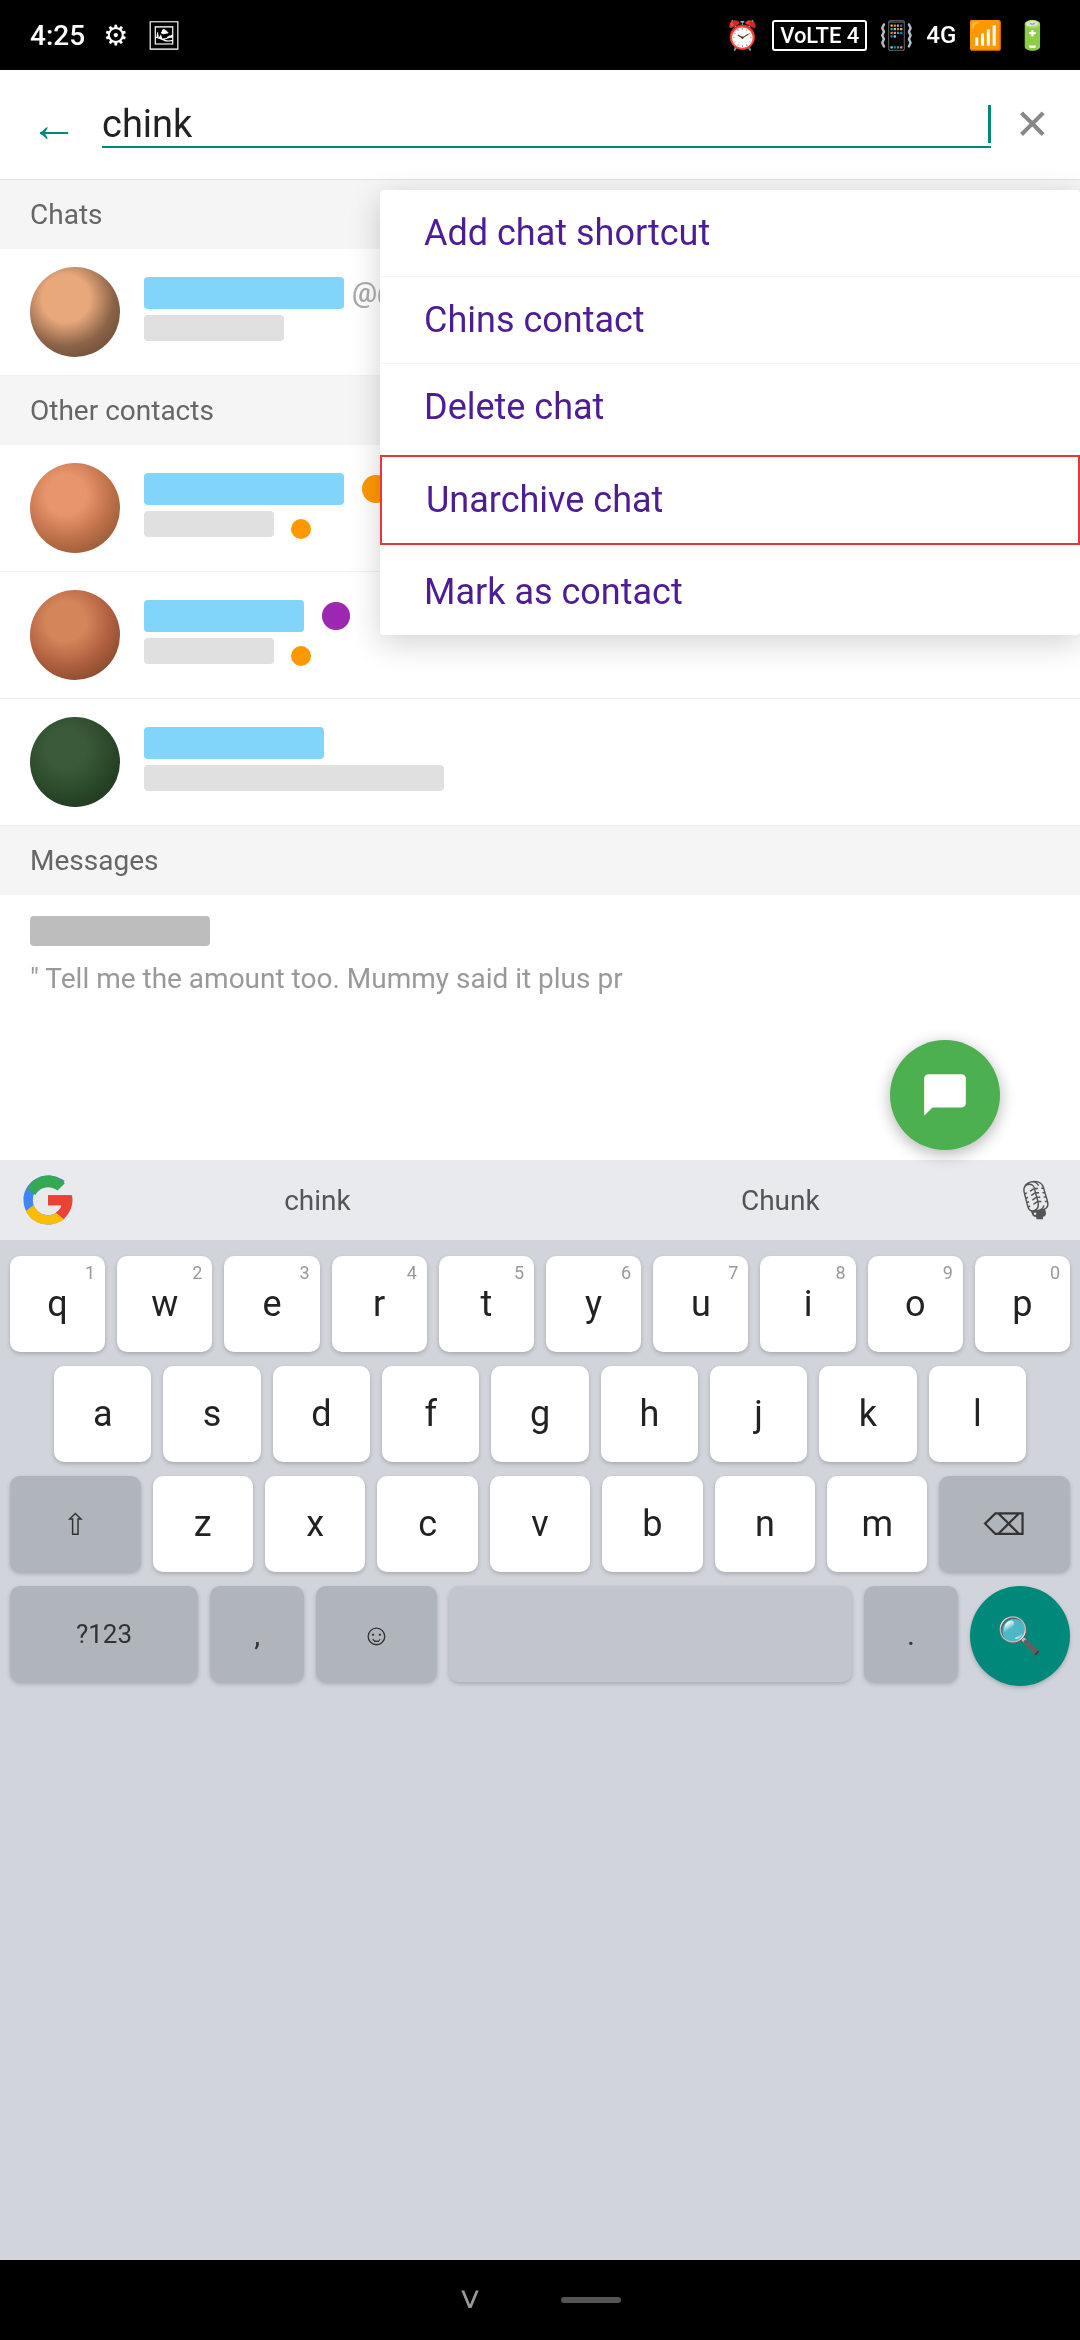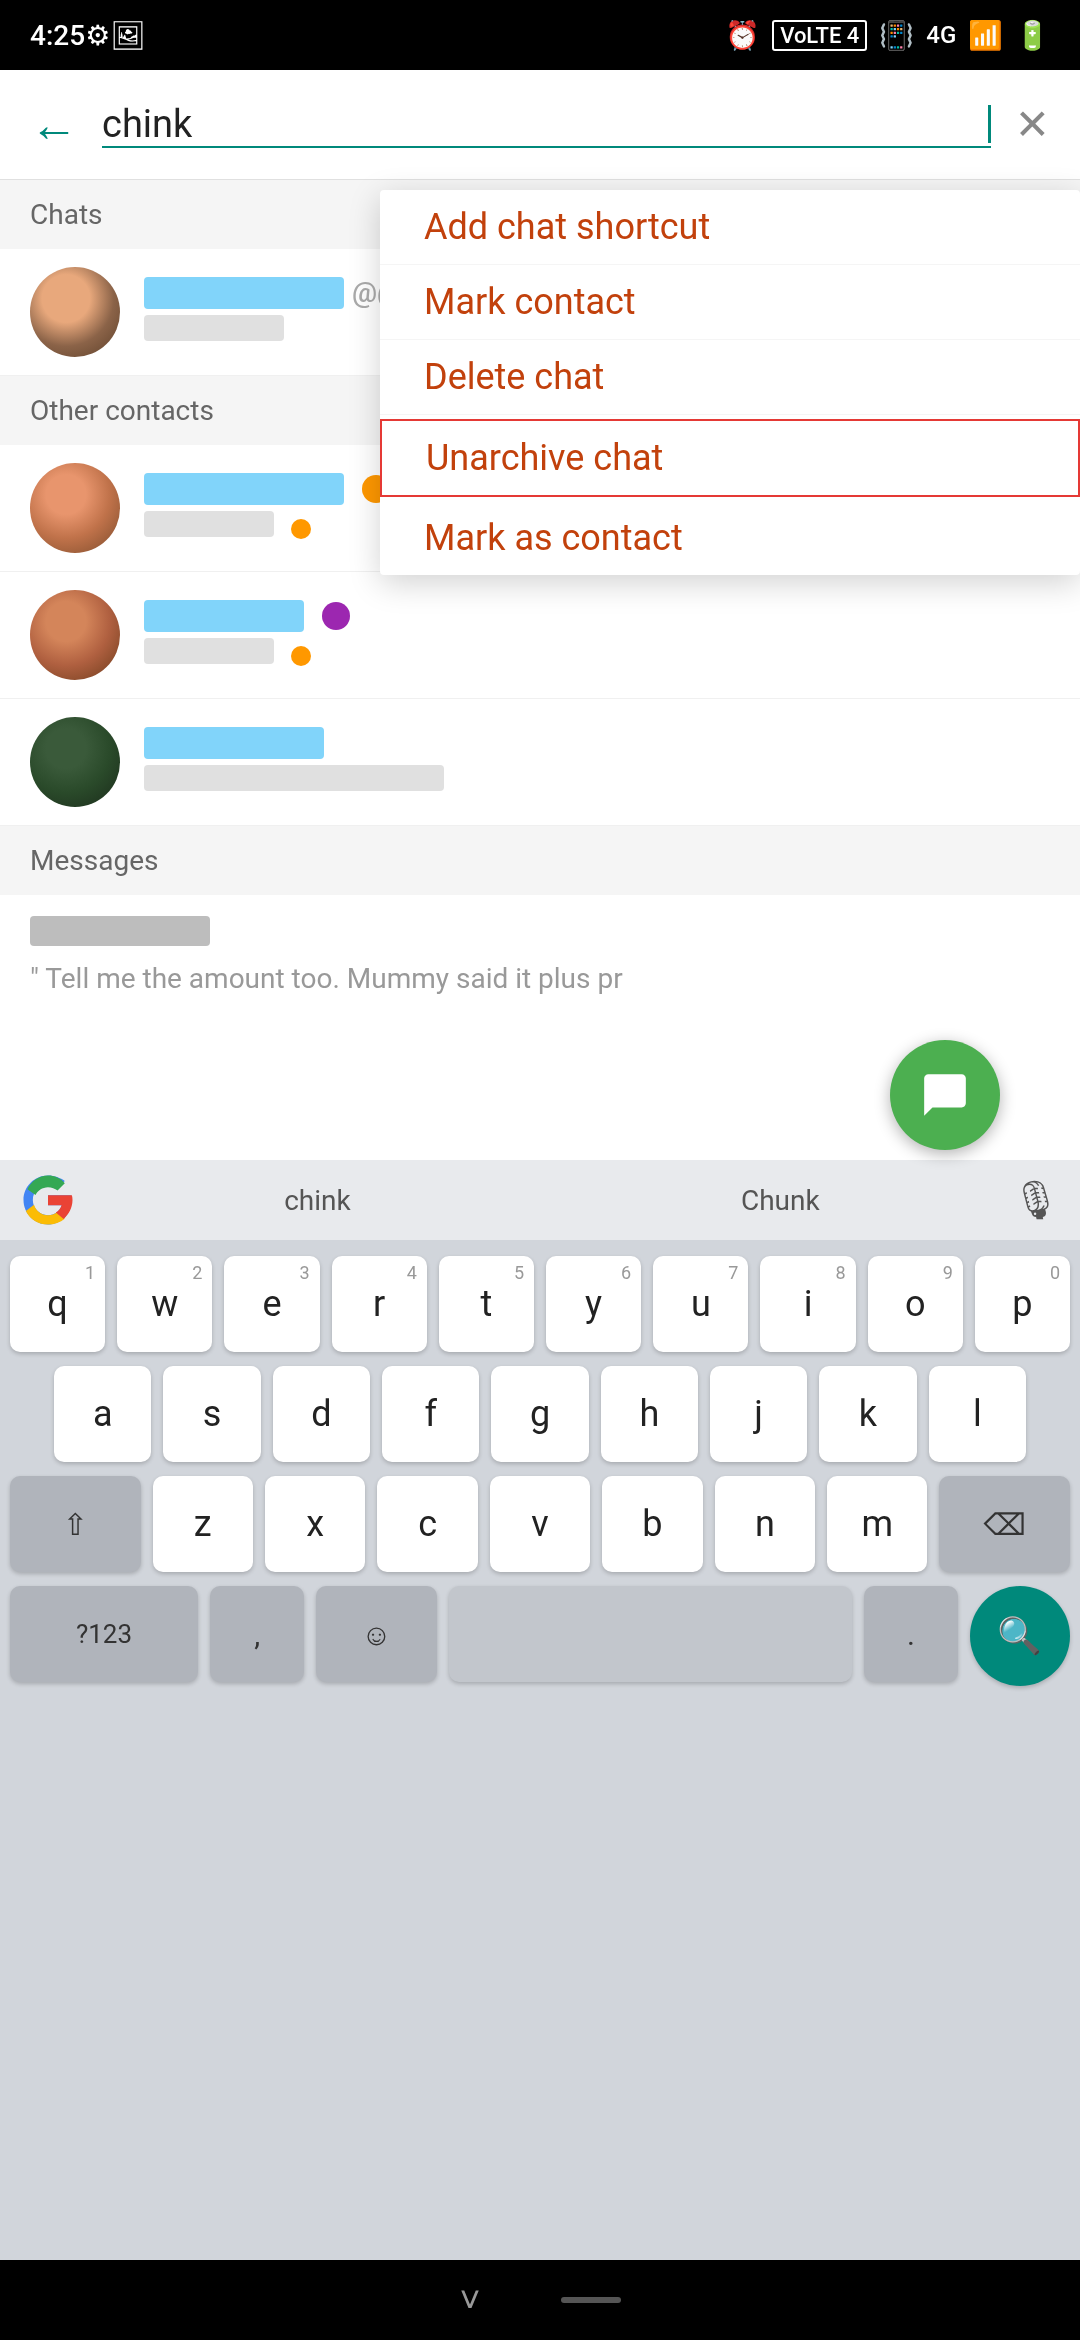--- a/index.html
+++ b/index.html
@@ -19,21 +19,21 @@
       height: 70px;
       background: #000;
       display: flex;
       align-items: center;
       justify-content: space-between;
       padding: 0 30px;
       color: #fff;
       font-size: 28px;
       font-weight: 500;
     }
-    .status-left { display: flex; align-items: flex-start; }
+    .status-left { display: flex; align-items: flex-start; gap: 18px; }
     .status-right { display: flex; align-items: center; gap: 12px; }
 
     
     .search-bar {
       width: 100%;
       height: 110px;
       background: #fff;
       display: flex;
       align-items: center;
       padding: 0 30px;
@@ -187,23 +187,23 @@
       position: absolute;
       right: 0;
       top: 190px;
       width: 700px;
       background: #fff;
       box-shadow: 0 8px 32px rgba(0,0,0,0.18);
       z-index: 100;
       border-radius: 4px;
     }
     .menu-item {
-      padding: 16px 44px;
+      padding: 22px 44px;
       font-size: 36px;
-      color: #c2410c;
+      color: #4c1d95;
       border-bottom: 1px solid #f5f5f5;
       cursor: pointer;
       display: flex;
       align-items: center;
     }
     .menu-item:last-child { border-bottom: none; }
     .menu-item.highlighted {
       border: 2px solid #e53935;
       margin: 4px 0;
       text-align: right;
@@ -476,21 +476,21 @@
       <path d="M20 2H4c-1.1 0-2 .9-2 2v18l4-4h14c1.1 0 2-.9 2-2V4c0-1.1-.9-2-2-2z"></path>
     </svg>
   </div>
 </div>
 
 <div class="context-menu">
   <div class="menu-item">
     <span>Add chat shortcut</span>
   </div>
   <div class="menu-item">
-    <span>Mark contact</span>
+    <span>Chins contact</span>
   </div>
   <div class="menu-item">
     <span>Delete chat</span>
   </div>
   <div class="menu-item highlighted">
     <span>Unarchive chat</span>
   </div>
   <div class="menu-item">
     <span>Mark as contact</span>
   </div>

